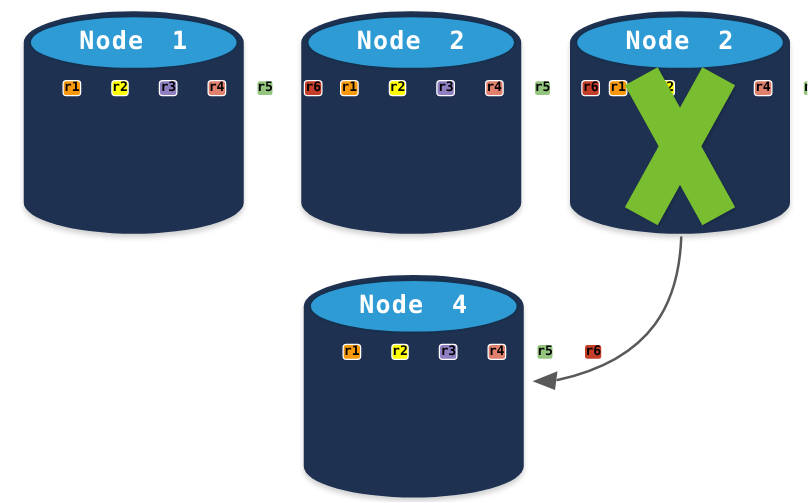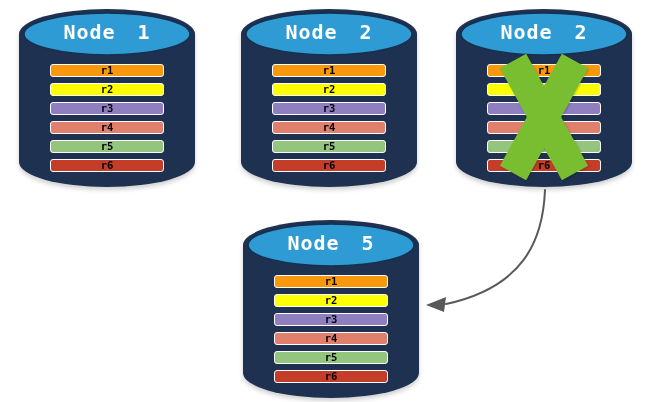--- a/index.html
+++ b/index.html
@@ -6,39 +6,39 @@
   .canvas{
     position:relative;width:646px;height:402px;background:#ffffff;overflow:hidden;
     font-family:"DejaVu Sans Mono","Liberation Mono",monospace;
   }
   .node{position:absolute;width:178px;height:182px;}
   .cyl{position:absolute;left:0;top:0;width:178px;height:182px;filter:drop-shadow(0 3px 2px rgba(0,0,0,0.18));overflow:visible;}
   .title{
     position:absolute;top:13px;left:0;width:100%;text-align:center;
     color:#fff;font-weight:bold;font-size:20px;letter-spacing:1px;word-spacing:9px;
   }
-  .rows{position:absolute;left:32px;top:57px;width:114px;display:flex;flex-direction:column;gap:6px;}
+  .rows{position:absolute;left:32px;top:57px;width:114px;display:flex;gap:24px;}
   .row{
     height:13px;box-sizing:border-box;border:1.5px solid #fff;border-radius:3px;
     display:flex;align-items:center;justify-content:center;
     font-size:10.5px;font-weight:bold;color:#000;line-height:1;
   }
   .xmark{position:absolute;left:42px;top:46px;width:94px;height:128px;overflow:visible;filter:drop-shadow(1px 1px 1px rgba(0,0,0,0.2));}
   .arrow{position:absolute;left:420px;top:185px;width:140px;height:130px;overflow:visible;}
 </style>
 </head>
 <body>
 
 <div class="canvas" id="canvas">
     <div class="node" style="left: 242px; top: 218px;">
       <svg class="cyl" viewBox="0 0 178 182">
        <path d="M1 27 A88 25 0 0 1 177 27 L177 155 A88 25 0 0 1 1 155 Z" fill="#1E3151"></path>
        <ellipse cx="89" cy="27" rx="83" ry="21" fill="#2E9BD5" stroke="#16304E" stroke-width="1.5"></ellipse>
      </svg>
-     <div class="title" style="color:#FFFFFF">Node 5</div>
+     <div class="title" style="color:#FFFFFF">Node 4</div>
      <div class="rows">
         <div class="row" style="background:#F8990D;border-color:#FFFFFF;color:#000000">r1</div>
         <div class="row" style="background:#FFFF00;border-color:#FFFFFF;color:#000000">r2</div>
         <div class="row" style="background:#8F7EC0;border-color:#FFFFFF;color:#000000">r3</div>
         <div class="row" style="background:#DF7F6C;border-color:#FFFFFF;color:#000000">r4</div>
         <div class="row" style="background:#94C57E;border-color:#FFFFFF;color:#000000">r5</div>
         <div class="row" style="background:#C33D28;border-color:#FFFFFF;color:#000000">r6</div>
       </div>
     </div>
     <div class="node" style="left: 455px; top: 7px;">

